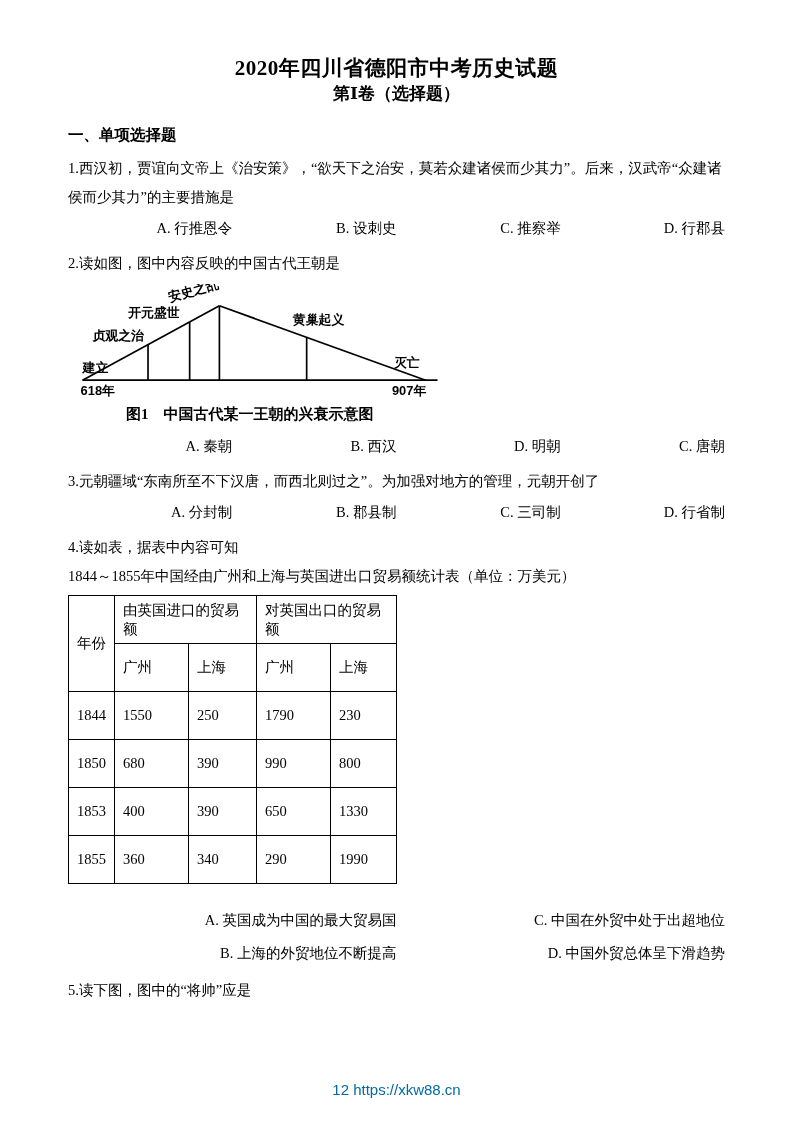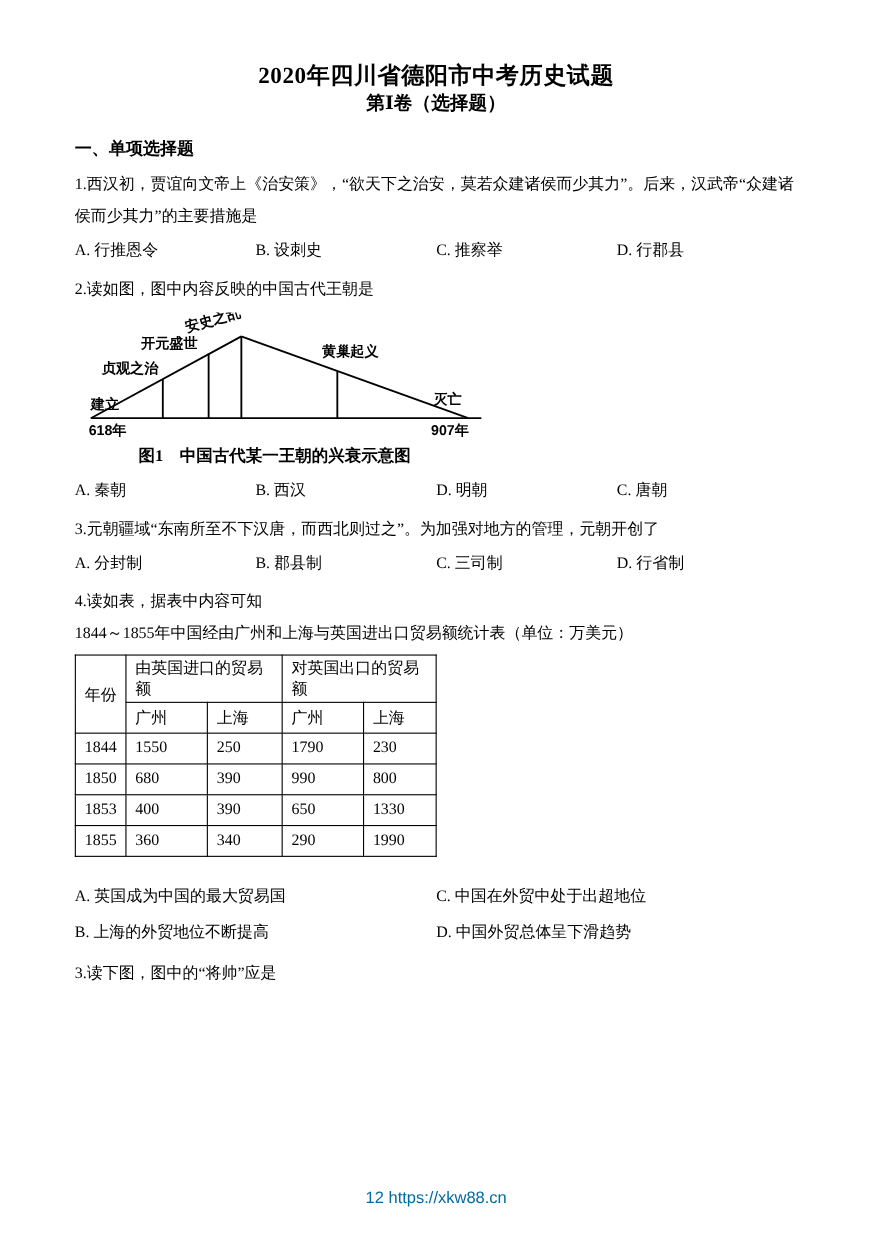--- a/index.html
+++ b/index.html
@@ -16,33 +16,33 @@
 
   .stem { font-size:14.5px; line-height:29px; }
   .options-4 {
     display:grid; grid-template-columns:1fr 1fr 1fr 1fr;
     font-size:14.5px; line-height:29px; margin:2px 0 6px 0;
   }
   .options-2 {
     display:grid; grid-template-columns:1fr 1fr; row-gap:4px;
     font-size:14.5px; line-height:29px; margin:14px 0 8px 0;font-family:Liberation Serif, serif;
   }
-  .option { white-space:nowrap; }
+  .option { white-space:nowrap;text-align:right; }
 
   .figure-block { margin:6px 0 4px 10px; }
   .chart svg { display:block; }
   .figure-caption { font-size:15px; font-weight:bold; margin:2px 0 8px 58px; }
 
   .table-title { font-size:14.5px; line-height:29px; margin-bottom:2px; }
   table.trade { border-collapse:collapse; margin:4px 0 22px 0; table-layout:fixed; }
   table.trade td {
     border:1px solid #000; font-size:14.5px; font-weight:normal;
     padding:2px 8px; text-align:left; vertical-align:middle;
   }
-  table.trade tr { height:28px; }
+  table.trade tr { height:48px; }
 
   .footer {
     position:absolute; left:0; right:0; bottom:24px;
     text-align:center; font-size:15px;
     font-family:"Liberation Sans","DejaVu Sans",sans-serif;
   }
   .footer a { text-decoration:none; }
 </style>
 </head>
 <body>
@@ -157,19 +157,19 @@
     </tbody>
   </table>
 
   <div class="options-2">
     <span class="option">A. 英国成为中国的最大贸易国</span>
     <span class="option">C. 中国在外贸中处于出超地位</span>
     <span class="option">B. 上海的外贸地位不断提高</span>
     <span class="option">D. 中国外贸总体呈下滑趋势</span>
   </div>
 
-  <p class="stem">3.读下图，图中的“将帅”应是</p>
+  <p class="stem">5.读下图，图中的“将帅”应是</p>
 
 </div>
 
 <div class="footer">
   <a href="#" style="color: #0369a1;">12 https://xkw88.cn</a>
 </div>
 
 </body></html>

